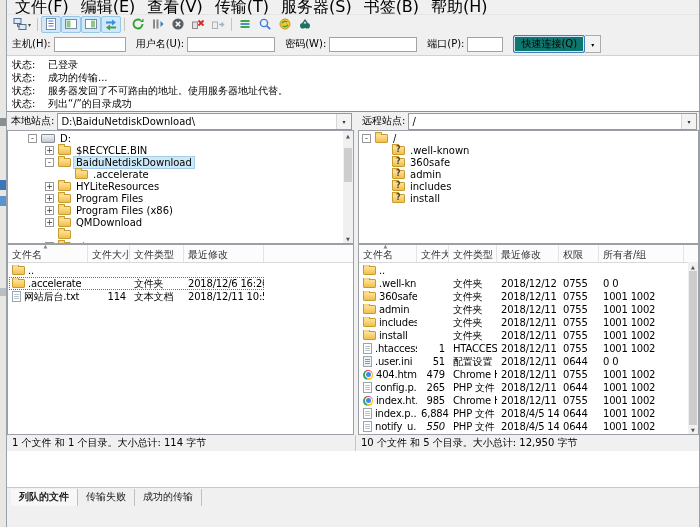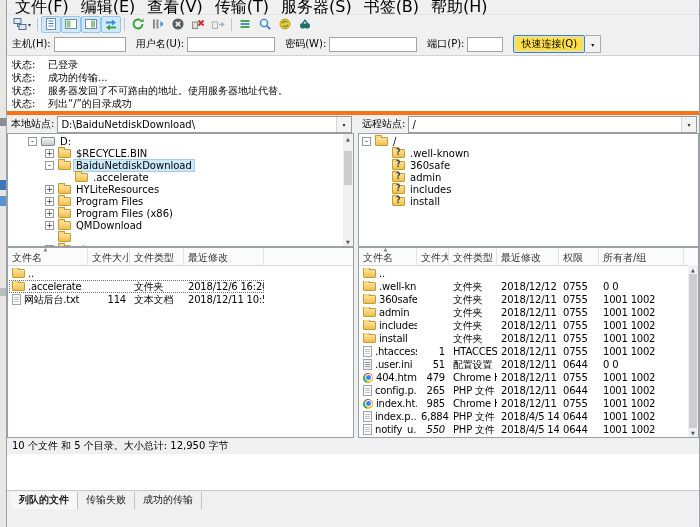--- a/index.html
+++ b/index.html
@@ -31,27 +31,27 @@
         border:1px solid transparent;border-radius:2px;box-sizing:border-box}
   .tbtn.pressed{background:#cfe8fb;border-color:#96c6e8}
   .tsep{width:1px;height:13px;background:#c4c4c4;margin:0 3px}
   .tarrow{font-size:6px;color:#444;margin-left:1px}
 
   
   .quickbar{height:22px;display:flex;align-items:center;background:#f0f0f0;border-bottom:1px solid #d2d2d2;padding-left:5px}
   .qlbl{font-size:10px;margin-right:3px;white-space:nowrap}
   .qinput{height:15px;border:1px solid #a3a3a3;background:#fff;box-sizing:border-box;font-size:10px;padding:0 2px;margin-right:10px}
   .w-host{width:72px}.w-user{width:88px}.w-pass{width:88px}.w-port{width:36px}
-  .qbtn{height:18px;border:1px solid #3f7fbf;background:#fde047;font-size:10px;padding:0 7px;border-radius:2px;
+  .qbtn{height:18px;border:1px solid #3f7fbf;background:#0f766e;font-size:10px;padding:0 7px;border-radius:2px;
         font-family:inherit;box-shadow:0 0 0 1px #cfe4f5 inset}
   .qbtn-arrow{height:18px;width:16px;border:1px solid #acacac;border-left:none;background:#f2f2f2;font-size:6px;
         font-family:inherit;padding:0}
 
   
-  .log{background:#fff;height:53px;overflow:hidden;border-bottom:4px solid #f97316;padding-top:2px}
+  .log{background:#fff;height:53px;overflow:hidden;border-bottom:1px solid #f97316;padding-top:2px}
   .logline{height:13px;line-height:13px;font-size:10px;display:flex;white-space:nowrap}
   .loglabel{width:36px;padding-left:5px;flex:0 0 auto}
 
   
   .pathrow{height:18px;display:flex;background:#f0f0f0;align-items:center}
   .pane-l{width:347px;flex:0 0 auto;display:flex;align-items:center;padding:0 2px 0 4px;box-sizing:border-box}
   .divv{width:4px;flex:0 0 auto}
   .pane-r{flex:1;display:flex;align-items:center;padding:0 2px 0 4px;min-width:0}
   .plbl{font-size:10px;margin-right:3px;white-space:nowrap}
   .combo{flex:1;height:15px;border:1px solid #999;background:#fff;display:flex;align-items:center;font-size:10px;overflow:hidden;min-width:0}
@@ -613,20 +613,21 @@
         </div>
       <div class="vsb" style="top:17px;bottom:0">
         <span class="sbarrow">▲</span>
         <div class="sbthumb" style="flex:1"></div>
         <span class="sbarrow">▼</span>
       </div>
     </div>
   </div>
 
   <div class="statusrow">
+    <div class="statuscell local">1 个文件 和 1 个目录。大小总计: 114 字节</div>
     <div class="statuscell remote">10 个文件 和 5 个目录。大小总计: 12,950 字节</div>
   </div>
 
   <div class="queuebody"></div>
   <div class="tabsrow" id="tabsRow">
       <span class="tab active">列队的文件</span>
       <span class="tab">传输失败</span>
       <span class="tab">成功的传输</span>
     </div>
 

